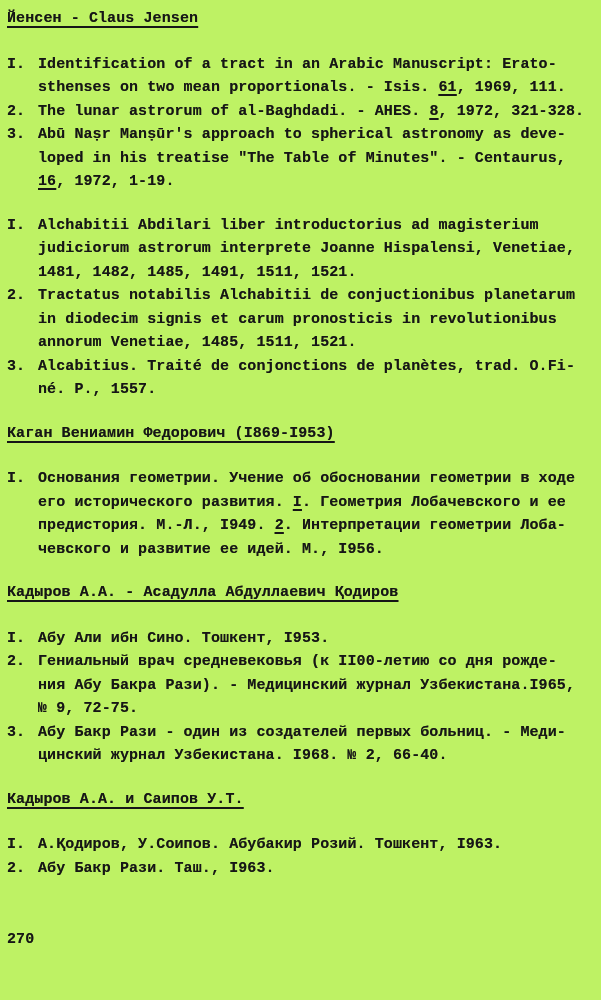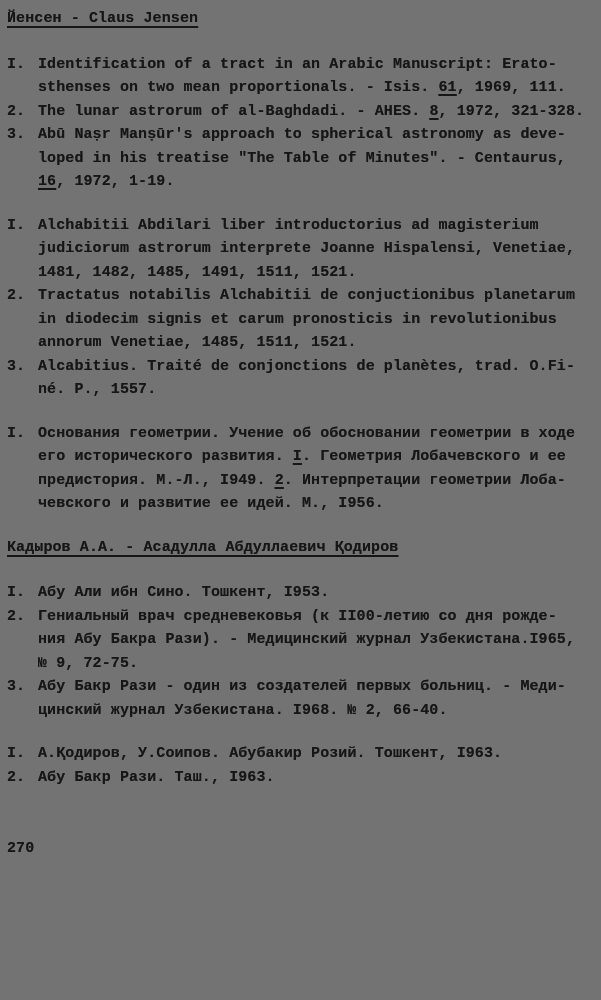--- a/index.html
+++ b/index.html
@@ -4,21 +4,21 @@
 <style>
   html, body {
     margin: 0;
     padding: 0;
     background: #fdfdfb;
   }
   .sheet {
     position: relative;
     width: 601px;
     height: 1000px;
-    background: #737373;
+    background: #bef264;
     overflow: hidden;
     box-sizing: border-box;
     padding: 7px 8px 0 7px;
     font-family: "Liberation Mono", "DejaVu Sans Mono", monospace;
     font-weight: 700;
     font-size: 15px;
     line-height: 23.5px;
     letter-spacing: 0.1px;
     color: #161616;
     text-shadow: 0 0 0.5px rgba(20,20,20,0.55);
@@ -83,20 +83,21 @@
         </div>
       <div class="item">
           <span class="num">3.</span>
           <span class="txt"><span>Alcabitius. Traité de conjonctions de planètes, trad. O.Fi-
 né. P., 1557.</span></span>
         </div>
     </div>
   </div>
 
   <div class="section">
+    <div class="heading">Каган Вениамин Федорович (I869-I953)</div>
     <div class="list">
       <div class="item">
           <span class="num">I.</span>
           <span class="txt"><span>Основания геометрии. Учение об обосновании геометрии в ходе
 его исторического развития. </span><span class="u">I</span><span>. Геометрия Лобачевского и ее
 предистория. М.-Л., I949. </span><span class="u">2</span><span>. Интерпретации геометрии Лоба-
 чевского и развитие ее идей. М., I956.</span></span>
         </div>
     </div>
   </div>
@@ -116,20 +117,21 @@
         </div>
       <div class="item">
           <span class="num">3.</span>
           <span class="txt"><span>Абу Бакр Рази - один из создателей первых больниц. - Меди-
 цинский журнал Узбекистана. I968. № 2, 66-40.</span></span>
         </div>
     </div>
   </div>
 
   <div class="section">
+    <div class="heading">Кадыров А.А. и Саипов У.Т.</div>
     <div class="list">
       <div class="item">
           <span class="num">I.</span>
           <span class="txt"><span>А.Қодиров, У.Соипов. Абубакир Розий. Тошкент, I963.</span></span>
         </div>
       <div class="item">
           <span class="num">2.</span>
           <span class="txt"><span>Абу Бакр Рази. Таш., I963.</span></span>
         </div>
     </div>

